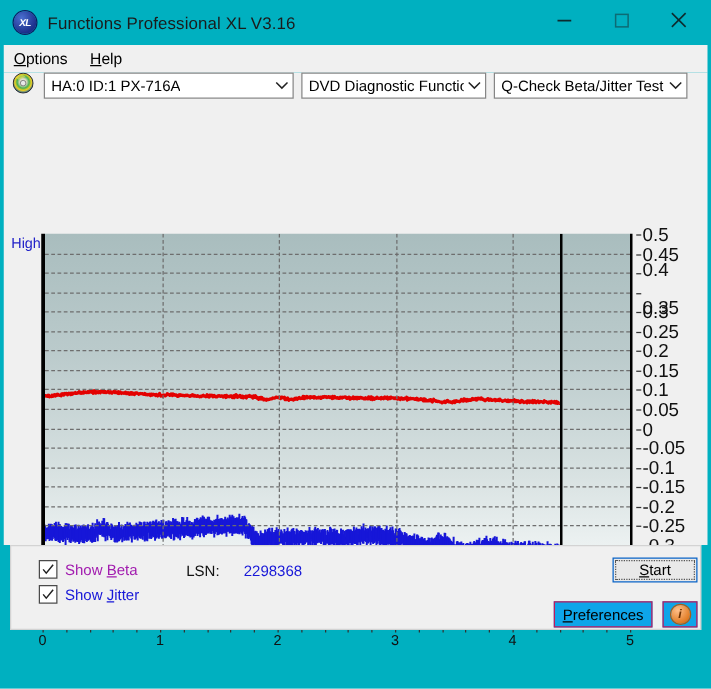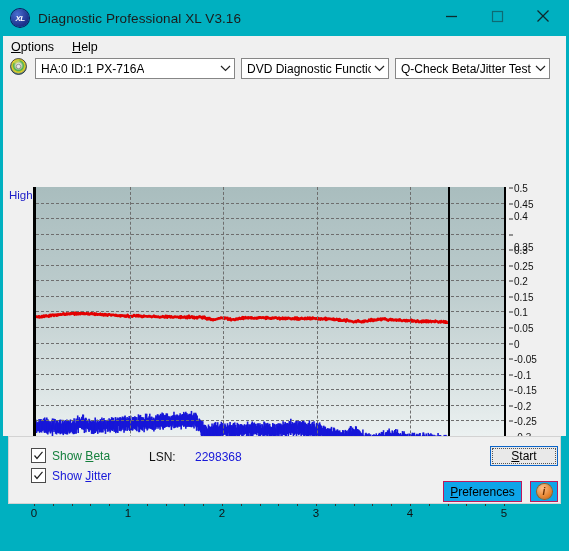--- a/index.html
+++ b/index.html
@@ -87,21 +87,21 @@
   }
   .grid-h{position:absolute;left:0;right:0;height:0;
     border-top:1px dashed #6e6e6e;}
   .grid-v{position:absolute;top:0;bottom:0;width:0;
     border-left:1px dashed #6e6e6e;}
   .endline{position:absolute;top:0;bottom:0;width:2px;background:#000;}
   svg.trace{position:absolute;left:0;top:0;width:100%;height:100%;
     overflow:visible;}
 
   .ylabels{position:absolute;left:506px;top:92px;width:40px;height:328px;}
-  .ylab{position:absolute;font-size:10px;color:#111;left:5px;
+  .ylab{position:absolute;font-size:15px;color:#111;left:5px;
     transform:translateY(-50%);white-space:nowrap;}
   .ytick{position:absolute;left:0;width:4px;height:0;
     border-top:1px solid #333;transform:translateY(-50%);}
   .xlab{position:absolute;font-size:11.5px;color:#111;
     transform:translateX(-50%);}
   .xtick{position:absolute;top:413px;width:0;height:5px;
     border-left:1px solid #333;}
 
   .hl-high{position:absolute;left:6px;top:101px;font-size:11.5px;color:#2020c8;}
   .hl-low{position:absolute;left:8px;top:399px;font-size:11.5px;color:#2020c8;}
@@ -113,21 +113,21 @@
   }
   .chk-row{position:absolute;display:flex;align-items:center;gap:6px;}
   .chk-row.r1{left:22px;top:11px;}
   .chk-row.r2{left:22px;top:31px;}
   .checkbox{
     width:13px;height:13px;border:1px solid #4a4a4a;background:#fff;
     position:relative;flex:none;
   }
   .checkbox svg{position:absolute;left:1px;top:1px;}
   .chk-label{font-size:12px;white-space:nowrap;}
-  .chk-label.beta{color:#15803d;}
+  .chk-label.beta{color:#a21caf;}
   .chk-label.jitter{color:#1717d8;}
   .chk-label u{text-decoration:underline;}
 
   .lsn-label{position:absolute;left:140px;top:13px;font-size:12px;color:#111;}
   .lsn-value{position:absolute;left:186px;top:13px;font-size:12px;color:#1717d8;}
 
   .btn{
     position:absolute;background:#0ea5e9;border:1px solid #be185d;
     font-size:12px;color:#000;display:flex;align-items:center;justify-content:center;
     box-sizing:border-box;
@@ -162,21 +162,21 @@
   }
   .status-text{font-size:11.5px;color:#e30000;padding-left:4px;}
 </style>
 </head>
 <body>
 
 <div id="app">
 
   <div class="titlebar">
     <div class="app-icon">XL</div>
-    <div class="title-text">Diagnostic Professional XL V3.16</div>
+    <div class="title-text">Functions Professional XL V3.16</div>
     <div class="win-buttons">
       <div class="win-btn">
         <svg width="13" height="13" viewBox="0 0 13 13">
             <line x1="1" y1="6.5" x2="12" y2="6.5" stroke="#0d2b2e" stroke-width="1.3"></line>
           </svg>
       </div>
       <div class="win-btn">
         <svg width="13" height="13" viewBox="0 0 13 13">
             <rect x="1.5" y="1.5" width="10" height="10" fill="none" stroke="#0d6b74" stroke-width="1.2"></rect>
           </svg>

